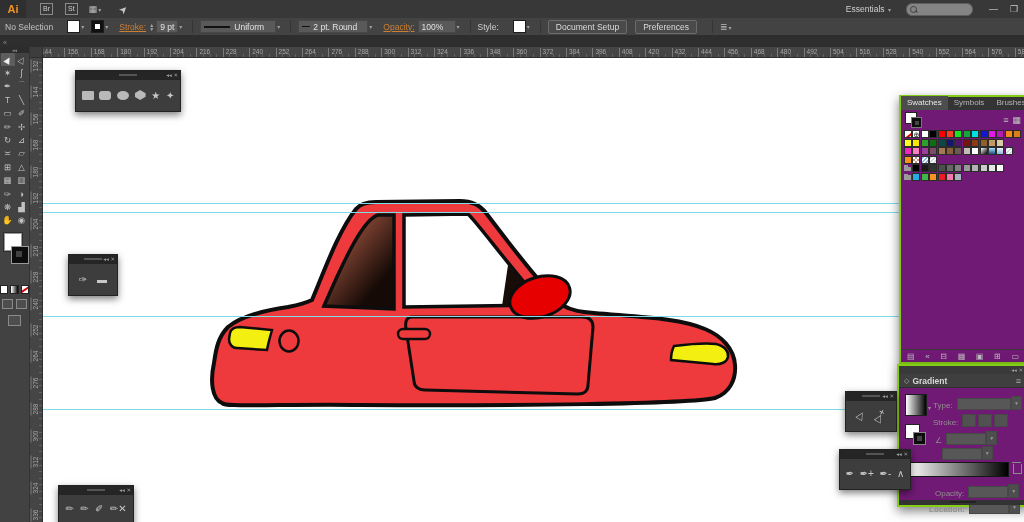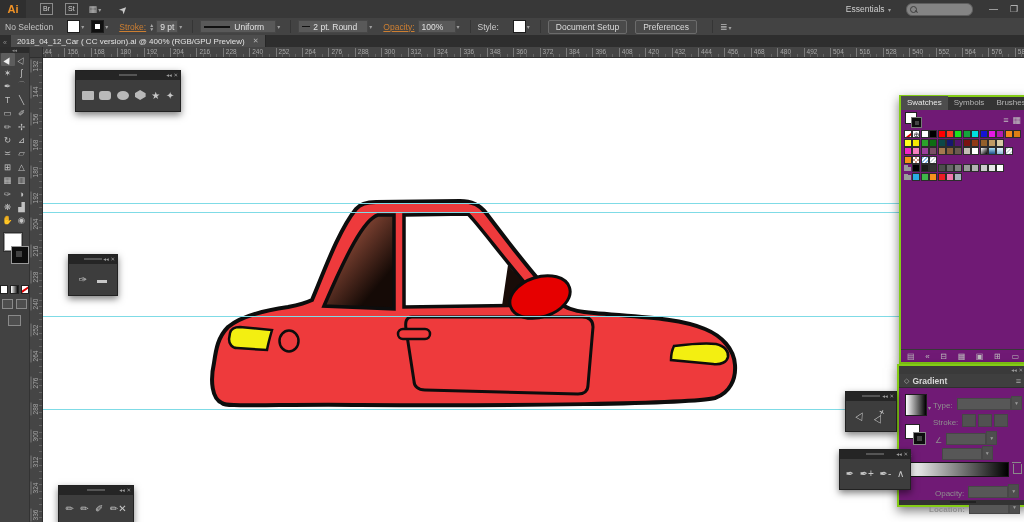--- a/index.html
+++ b/index.html
@@ -218,24 +218,20 @@
     <span class="dd">▾</span>
   <span class="cb-sep"></span>
   <span class="cb-btn">Document Setup</span>
   <span class="cb-btn">Preferences</span>
   <span class="cb-sep"></span>
   <span id="align-icon">≣<span class="dd">▾</span></span>
 </div>
 
 <div id="tabrow" class="abs">
   <span id="tab-chevron">«</span>
-  <div id="doc-tab">
-    <span>2018_04_12_Car ( CC version).ai @ 400%  (RGB/GPU Preview)</span>
-    <span class="close">✕</span>
-  </div>
 </div>
 
 <div id="canvas" class="abs"></div>
 
 <svg id="car-svg" class="abs" width="535" height="222" viewBox="0 0 535 222">
   <defs>
     <linearGradient id="winGrad" x1="0" y1="0" x2="0.9" y2="1">
       <stop offset="0" stop-color="#FFFFFF"></stop>
       <stop offset="0.35" stop-color="#7A4030"></stop>
       <stop offset="0.8" stop-color="#150A06"></stop>

